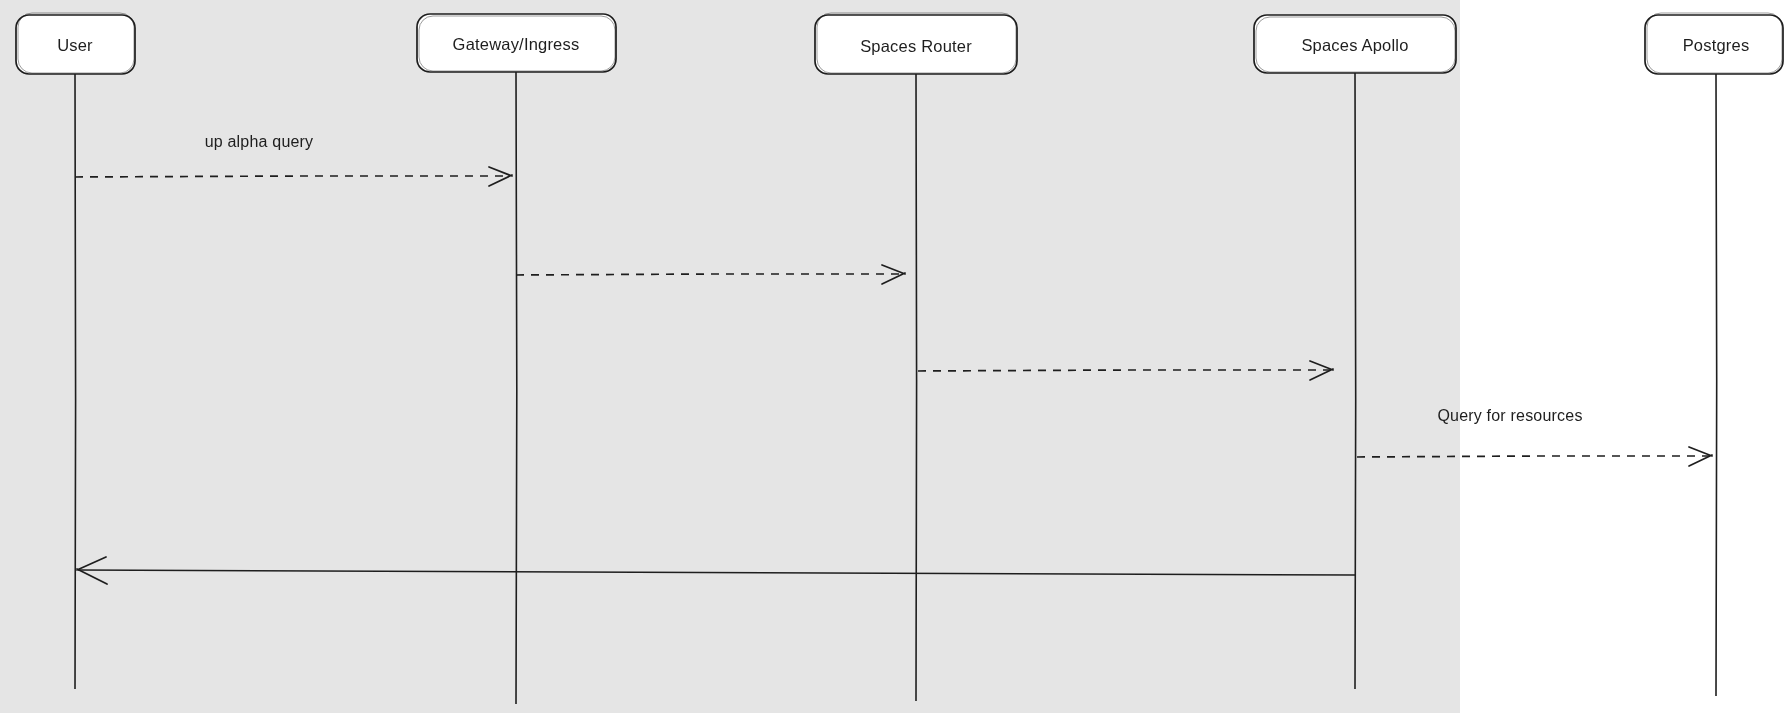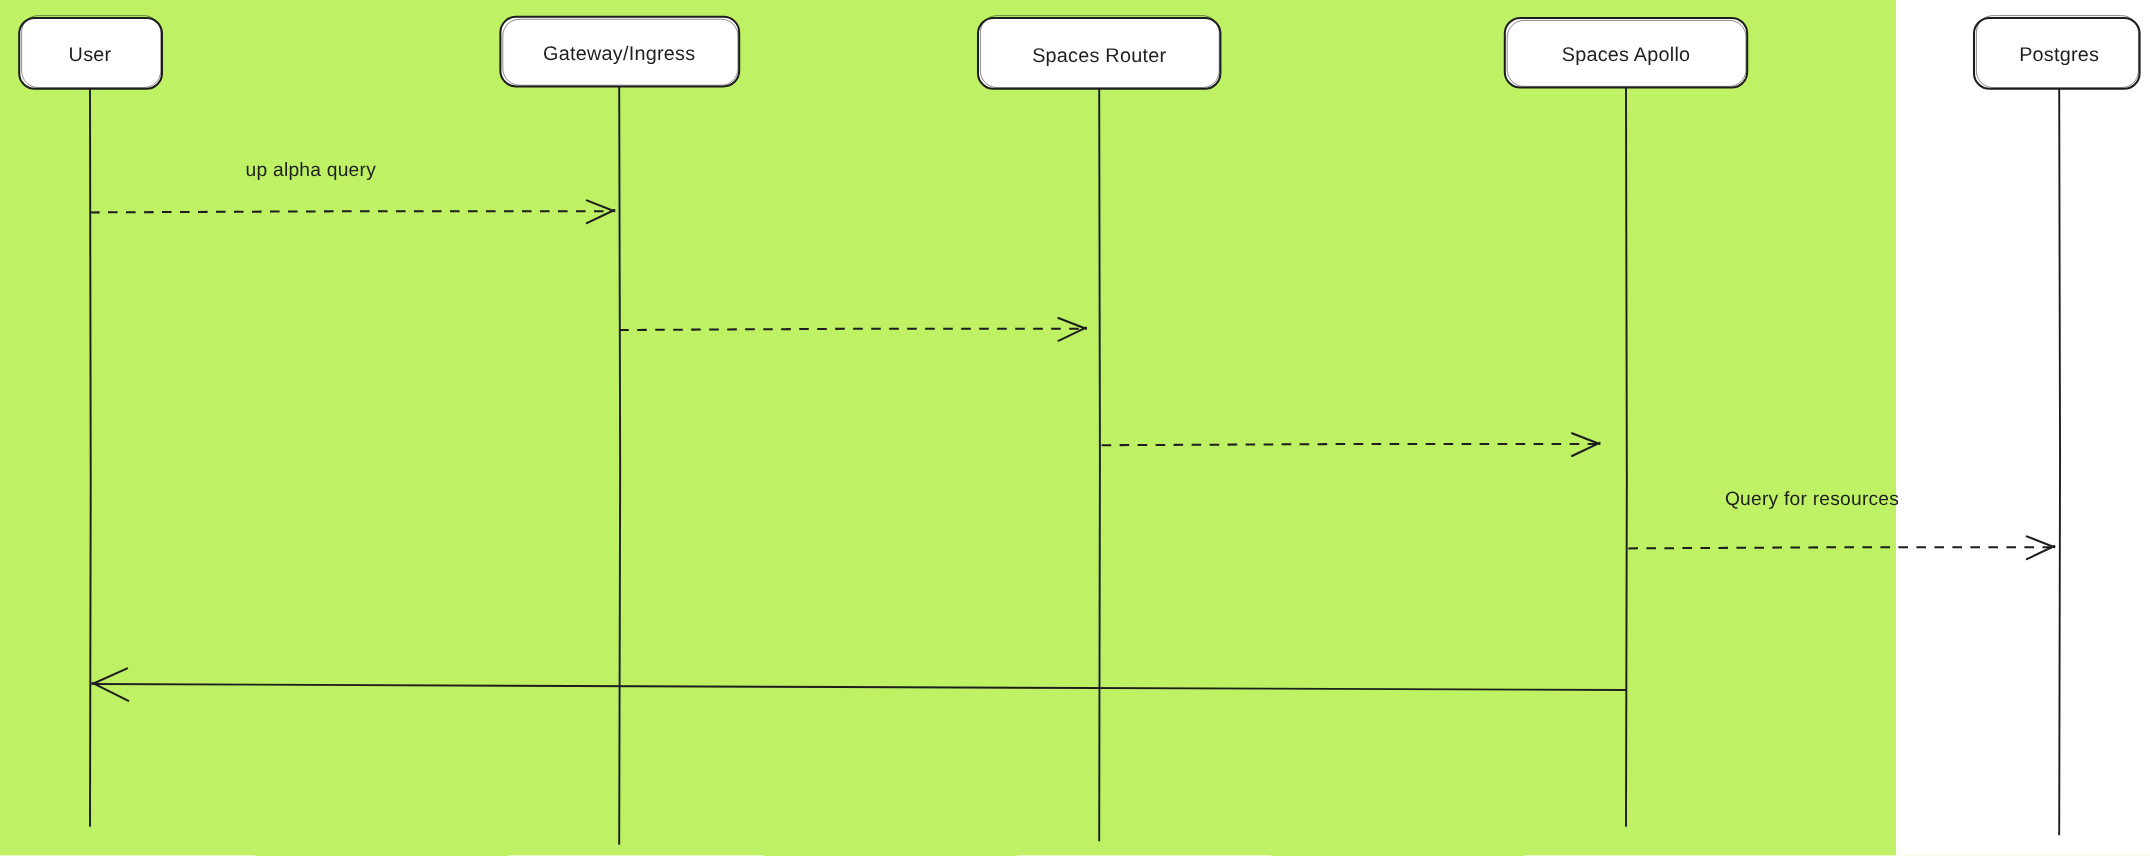--- a/index.html
+++ b/index.html
@@ -6,23 +6,23 @@
     margin: 0;
     padding: 0;
     background: #ffffff;
     width: 1792px;
     height: 713px;
     overflow: hidden;
     font-family: "Liberation Sans", sans-serif;
   }
   .canvas {
     position: relative;
-    width: 1580px;
+    width: 1460px;
     height: 713px;
-    background: #bef264;
+    background: #e5e5e5;
   }
   svg { display: block; }
   .actor-box {
     fill: #ffffff;
     stroke: #1e1e1e;
     stroke-width: 1.7;
   }
   .actor-box-echo {
     fill: none;
     stroke: #1e1e1e;

